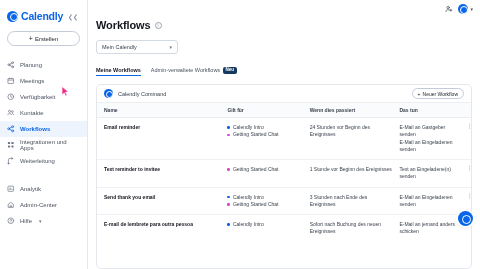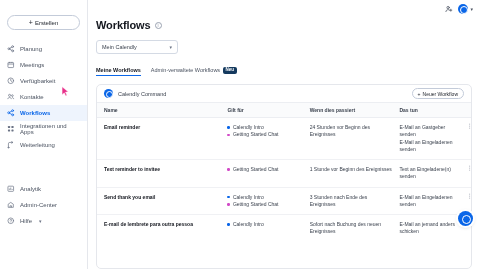--- a/index.html
+++ b/index.html
@@ -144,20 +144,25 @@
     border-radius:50%; border:1.6px solid #fff;
   }
 </style>
 </head>
 <body>
 
 <div id="app">
 
   <aside class="sidebar">
 
+    <div class="logo-row">
+      <span class="logo-mark"></span>
+      <span class="logo-text">Calendly</span>
+      <span class="collapse-icon">❮❮</span>
+    </div>
 
     <div class="create-btn">
       <span class="plus">+</span>
       <span>Erstellen</span>
     </div>
 
     <nav class="nav">
 
       <div class="nav-item">
         <span class="nav-ico">

